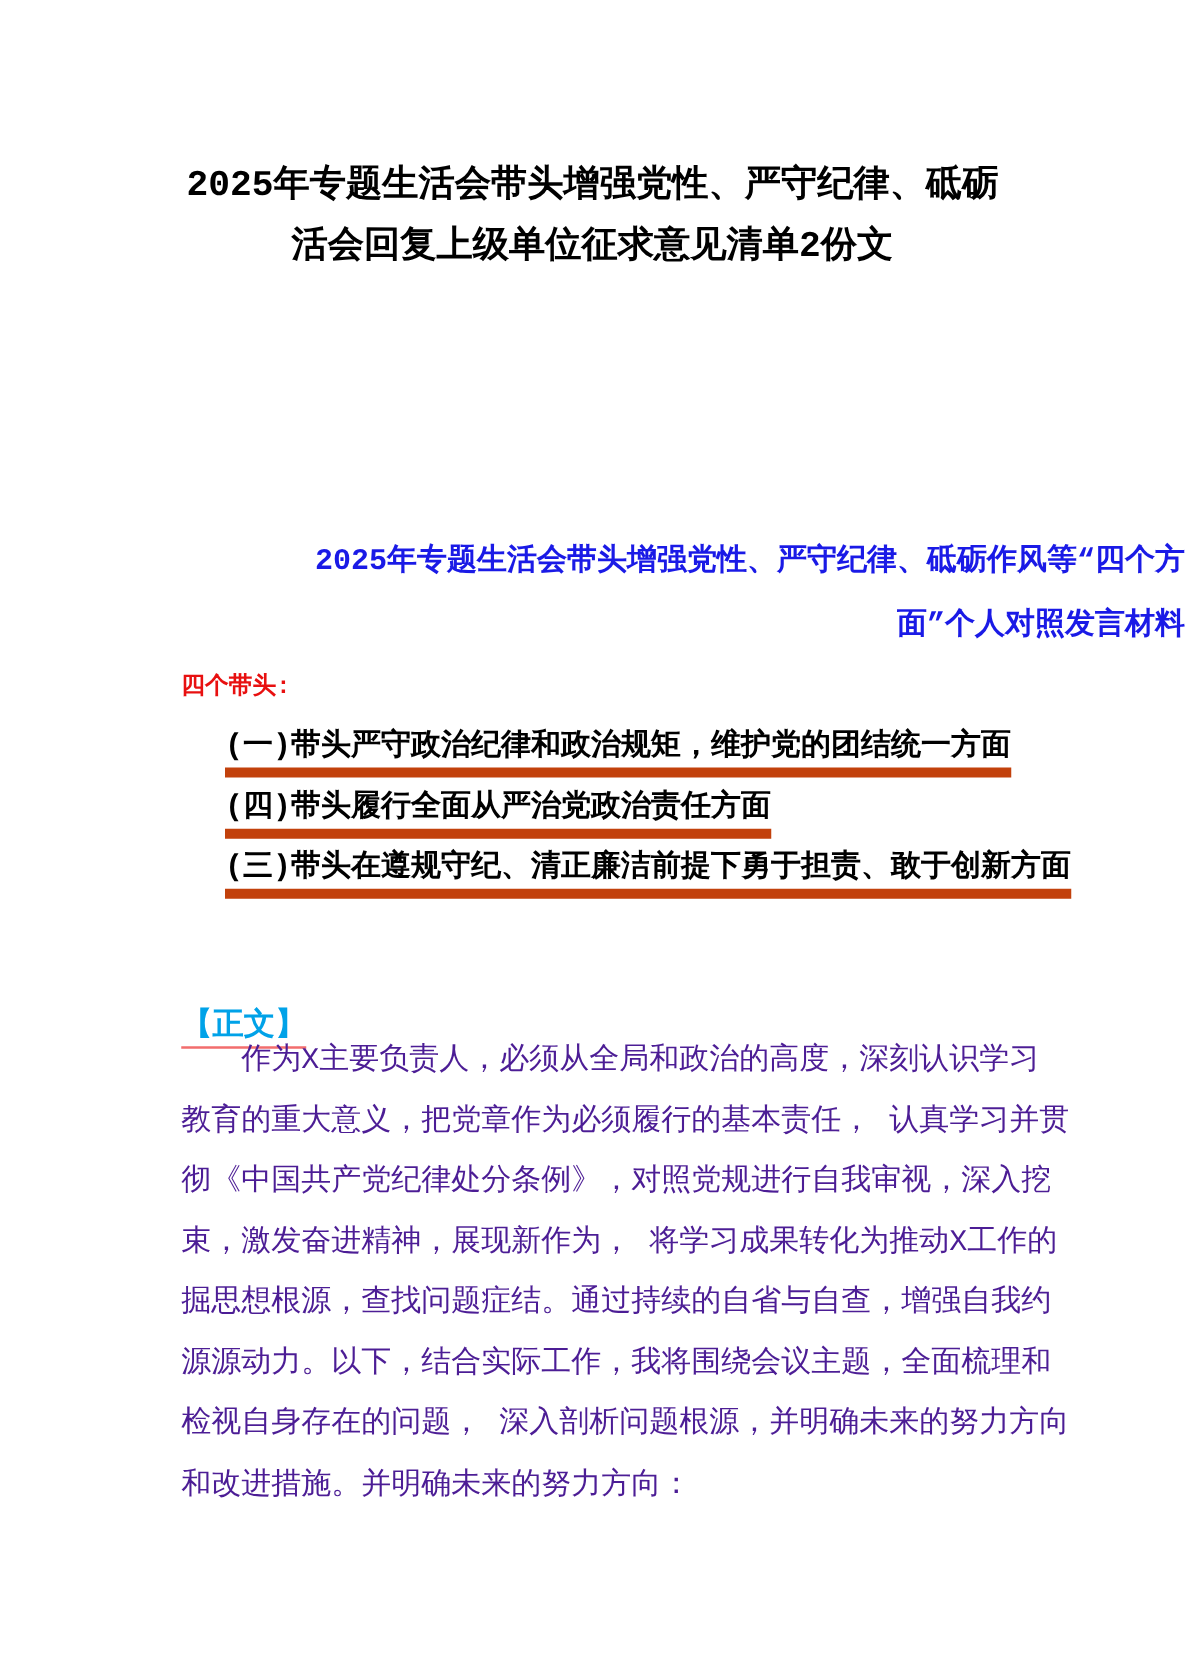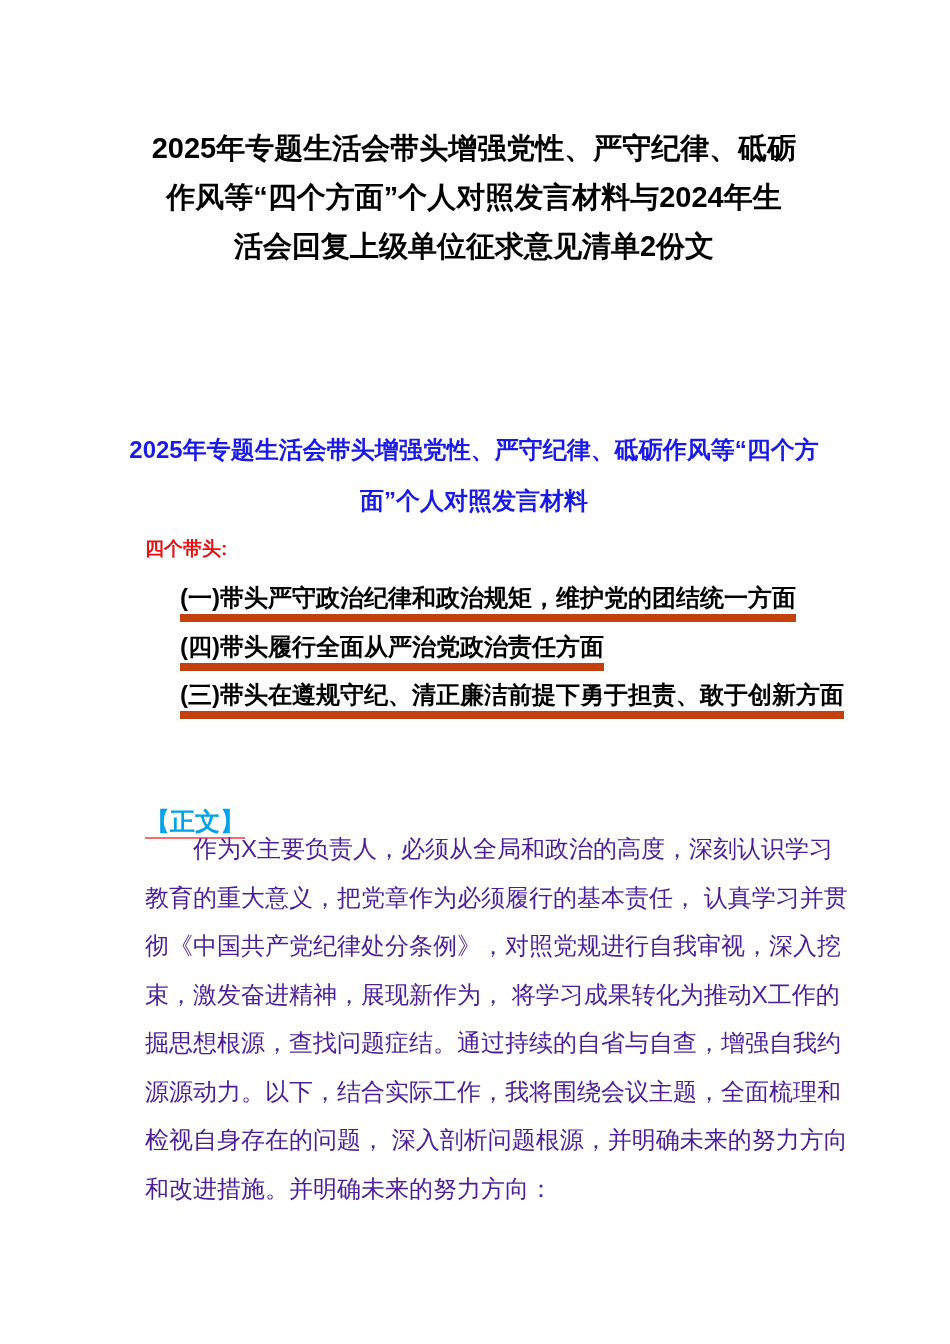--- a/index.html
+++ b/index.html
@@ -6,21 +6,21 @@
     margin: 0;
     padding: 0;
     background: #ffffff;
   }
   .page {
     position: relative;
     width: 948px;
     height: 1344px;
     background: #ffffff;
     overflow: hidden;
-    font-family: Liberation Sans, sans-serif;
+    font-family: Liberation Mono, monospace;
     color: #000000;
   }
   
   .main-title {
     position: absolute;
     top: 124px;
     left: 0;
     right: 0;
     text-align: center;
     font-size: 29px;
@@ -29,21 +29,21 @@
     color: #000000;
   }
   .main-title .tline { white-space: nowrap; }
 
   
   .subtitle {
     position: absolute;
     top: 424px;
     left: 0;
     right: 0;
-    text-align: center;
+    text-align: right;
     font-size: 24px;
     font-weight: bold;
     line-height: 51px;
     color: #1A1AE6;
   }
   .subtitle .sline { white-space: nowrap; }
 
   
   .section-heading {
     position: absolute;
@@ -102,21 +102,20 @@
   .body-text .bline { white-space: nowrap; }
   .body-text .bline.indent { text-indent: 2em; }
 </style>
 </head>
 <body>
 
 <div class="page">
 
   <div class="main-title">
     <div class="tline">2025年专题生活会带头增强党性、严守纪律、砥砺</div>
-    <div class="tline">作风等“四个方面”个人对照发言材料与2024年生</div>
     <div class="tline">活会回复上级单位征求意见清单2份文</div>
   </div>
 
   <div class="subtitle">
     <div class="sline">2025年专题生活会带头增强党性、严守纪律、砥砺作风等“四个方</div>
     <div class="sline">面”个人对照发言材料</div>
   </div>
 
   <div class="section-heading">四个带头:</div>
 

